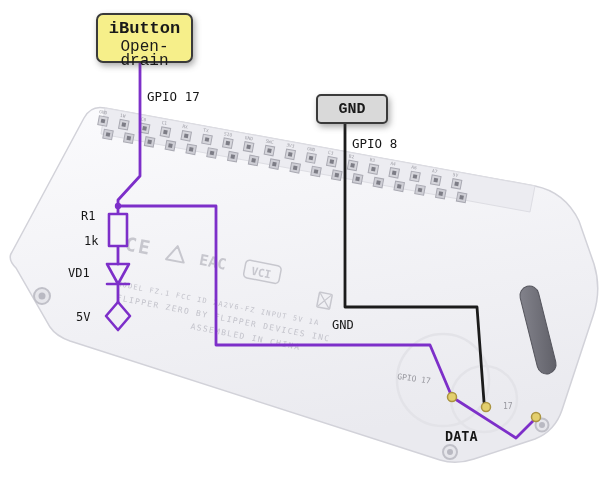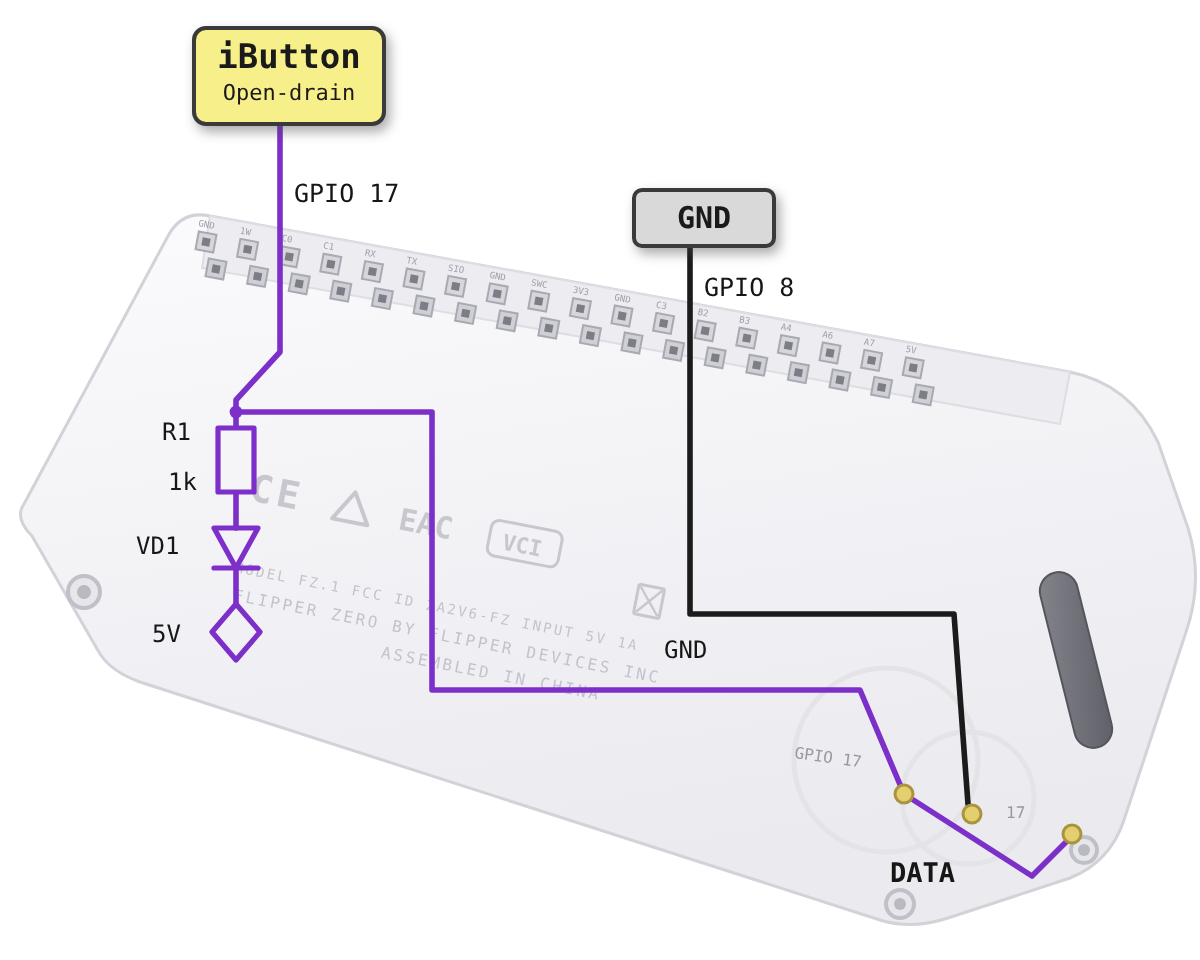--- a/index.html
+++ b/index.html
@@ -5,24 +5,24 @@
   html,body{margin:0;padding:0;background:#fff;}
   .stage{position:relative;width:600px;height:480px;background:#ffffff;overflow:hidden;
          font-family:"DejaVu Sans Mono",monospace;}
   .stage > svg{position:absolute;left:0;top:0;}
   text{font-family:"DejaVu Sans Mono",monospace;}
   .pin-pad{fill:#d6d6dc;stroke:#a9a9b2;stroke-width:1;}
   .pin-pad-lower{fill:#cfcfd6;}
   .pin-hole{fill:#7d7d86;}
   .pin-label{font-size:4.5px;fill:#a0a0a8;}
   .callout{position:absolute;box-sizing:border-box;border:2px solid #3a3a3a;border-radius:7px;
-           box-shadow:2px 3px 6px rgba(70,70,70,.45);text-align:center;color:#1a1a1a;}
+           box-shadow:2px 3px 6px rgba(70,70,70,.45);text-align:center;color:#1a1a1a;font-family:Liberation Mono, monospace;}
   #ibutton-box{left:96px;top:13px;width:97px;height:50px;padding-top:3px;}
   #ibutton-box .title{font-size:17px;line-height:22px;font-weight:bold;}
-  #ibutton-box .subtitle{font-size:11px;line-height:14px;}
+  #ibutton-box .subtitle{font-size:16px;line-height:14px;}
   #gnd-box{left:316px;top:94px;width:72px;height:30px;border-radius:5px;
            display:flex;align-items:center;justify-content:center;}
   #gnd-box .title{font-size:15px;font-weight:bold;}
 </style>
 </head>
 <body>
 
 <div class="stage">
 
   <svg width="600" height="480" viewBox="0 0 600 480">

